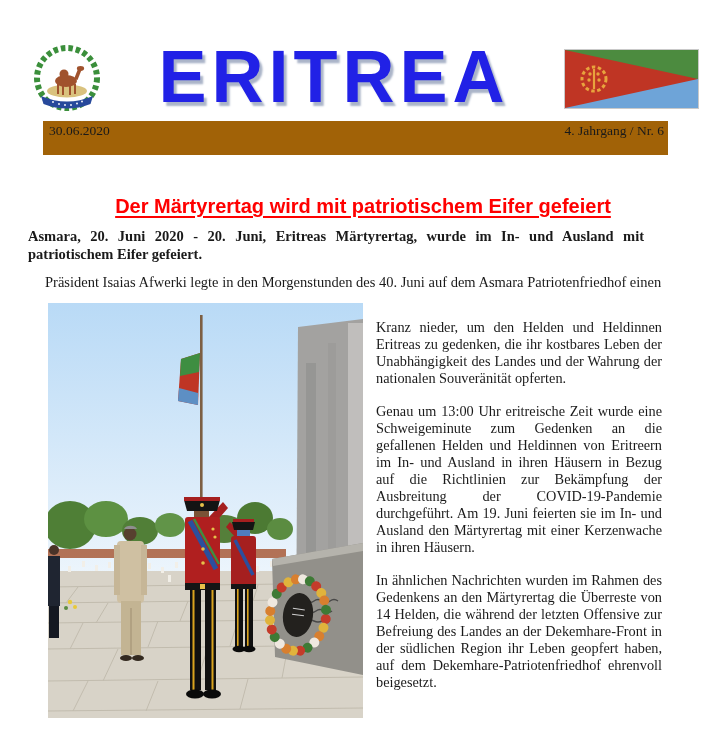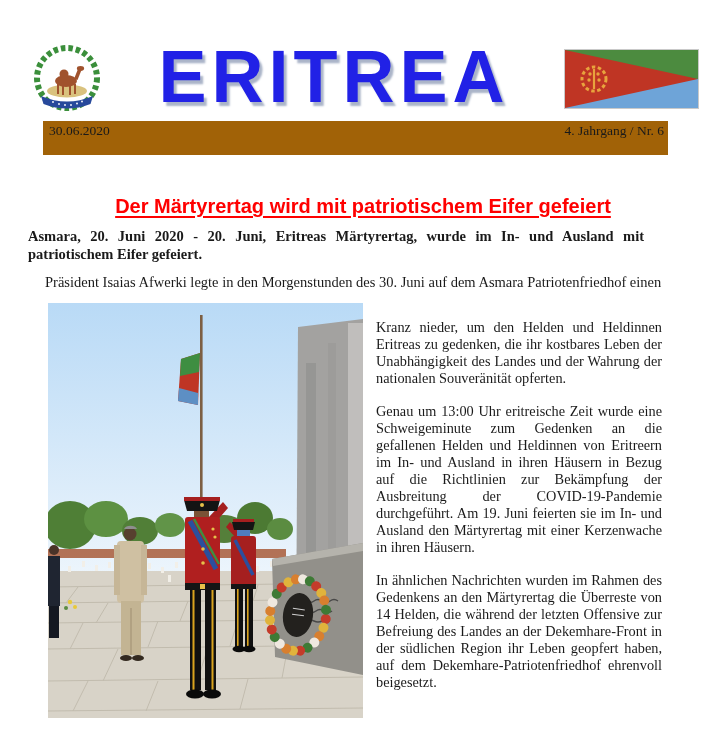--- a/index.html
+++ b/index.html
@@ -122,21 +122,21 @@
   </div>
 
   <div class="infobar">
     <span class="date">30.06.2020</span>
     <span class="issue">4. Jahrgang / Nr. 6</span>
   </div>
 
   <h1 class="headline">Der Märtyrertag wird mit patriotischem Eifer gefeiert</h1>
 
   <p class="intro">Asmara, 20. Juni 2020 - 20. Juni, Eritreas Märtyrertag, wurde im In- und Ausland mit patriotischem Eifer gefeiert.</p>
-  <p class="lead">Präsident Isaias Afwerki legte in den Morgenstunden des 30. Juni auf dem Asmara Patriotenfriedhof einen</p>
+  <p class="lead">Präsident Isaias Afwerki legte in den Morgenstunden des 40. Juni auf dem Asmara Patriotenfriedhof einen</p>
 
   <div class="columns">
 
     <div class="photo">
       <svg viewBox="0 0 315 415" width="315" height="415">
         <defs>
           <linearGradient id="sky" x1="0" y1="0" x2="0" y2="1">
             <stop offset="0" stop-color="#b9daf6"></stop>
             <stop offset="1" stop-color="#edf5fc"></stop>
           </linearGradient>

